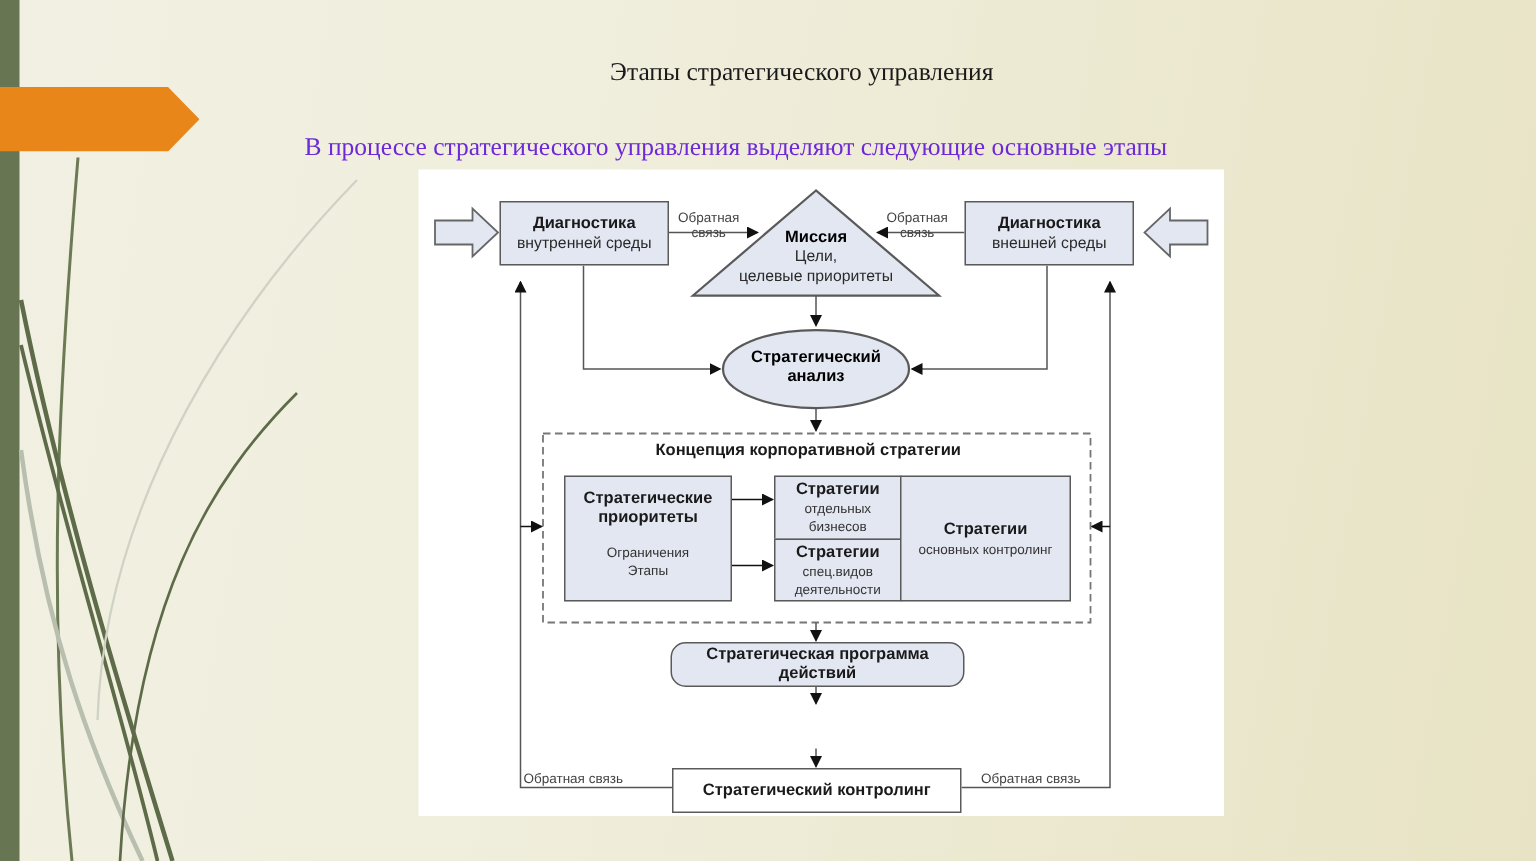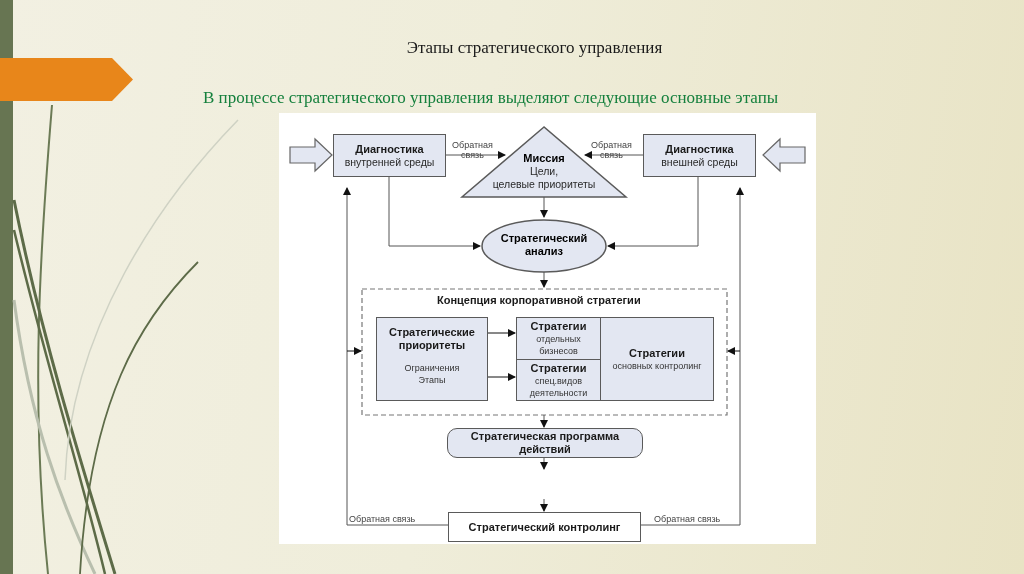--- a/index.html
+++ b/index.html
@@ -4,21 +4,21 @@
 <style>
   html, body { margin:0; padding:0; }
   body { width:1024px; height:574px; overflow:hidden; position:relative;
     background: linear-gradient(100deg, #f2f0e2 0%, #efedda 45%, #e8e3c4 100%);
     font-family: "Liberation Sans", sans-serif; }
   .left-bar { position:absolute; left:0; top:0; width:13px; height:574px; background:#677552; }
   .orange-tab { position:absolute; left:0; top:58px; width:133px; height:43px; }
   .grass { position:absolute; left:0; top:0; width:300px; height:574px; pointer-events:none; }
   .title { position:absolute; left:0; width:1024px; top:38px; text-align:center; padding-left:45px; box-sizing:border-box;
     font-family:"Liberation Serif", serif; font-size:17px; color:#1a1a1a; }
-  .subtitle { position:absolute; left:203px; top:88px; font-family:"Liberation Serif", serif; font-size:17px; color:#15803d; white-space:nowrap; }
+  .subtitle { position:absolute; left:203px; top:88px; font-family:"Liberation Serif", serif; font-size:17px; color:#6d28d9; white-space:nowrap; }
   .diagram { position:absolute; left:279px; top:113px; width:537px; height:431px; background:#fff; }
   .diagram svg { position:absolute; left:0; top:0; }
   .box { position:absolute; box-sizing:border-box; background:#e3e7f2; border:1.5px solid #5a5a5a;
     display:flex; flex-direction:column; align-items:center; justify-content:center; text-align:center; color:#1a1a1a; }
   .b { font-weight:bold; font-size:11px; line-height:13px; }
   .r { font-size:10.5px; line-height:13px; color:#2a2a2a; }
   .s { font-size:9px; line-height:12px; color:#333; }
   .lbl { position:absolute; font-size:9px; line-height:10px; color:#444; text-align:center; white-space:nowrap; }
   .tri-text { position:absolute; text-align:center; display:flex; flex-direction:column; align-items:center; }
   .concept-title { position:absolute; font-weight:bold; font-size:11px; color:#1a1a1a; white-space:nowrap; }

